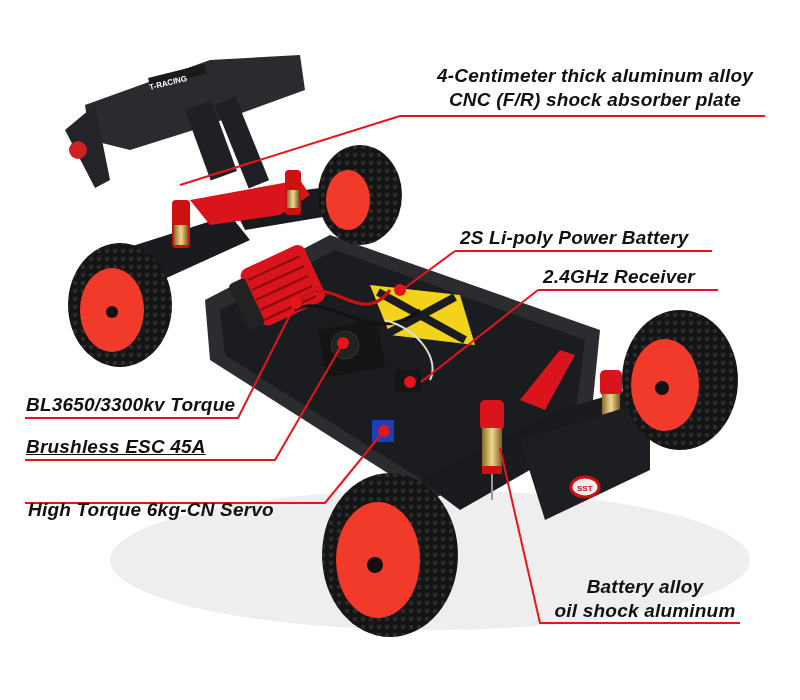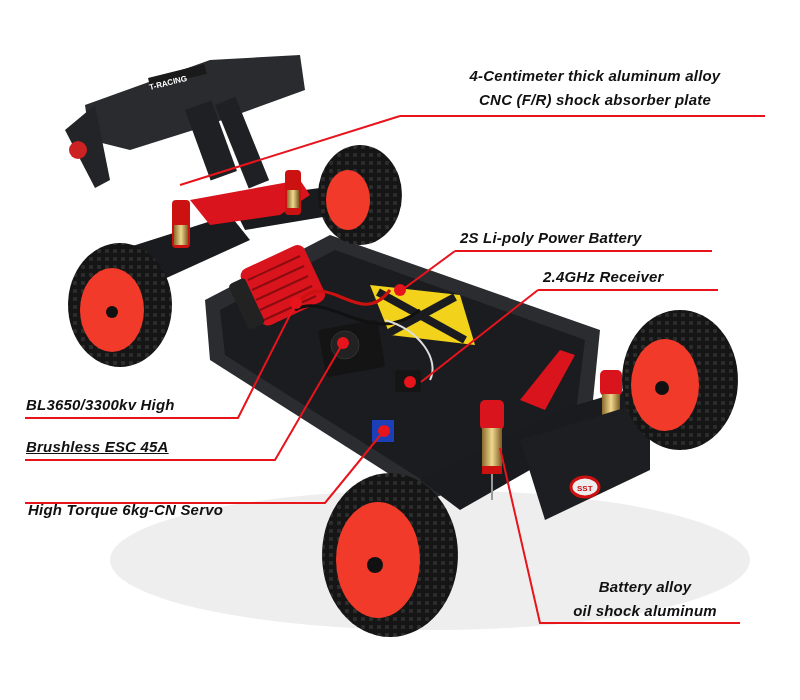--- a/index.html
+++ b/index.html
@@ -3,21 +3,21 @@
 <meta charset="utf-8">
 <style>
   html, body { margin: 0; padding: 0; background: #ffffff; }
   body { width: 800px; height: 700px; position: relative; overflow: hidden; font-family: "Liberation Sans", "DejaVu Sans", sans-serif; }
   .stage { position: absolute; left: 0; top: 0; width: 800px; height: 700px; }
   .label {
     position: absolute;
     font-weight: bold;
     font-style: italic;
     color: #111111;
-    font-size: 15px;
+    font-size: 19px;
     line-height: 24px;
     white-space: nowrap;
     letter-spacing: 0.2px;
   }
   .label.center { text-align: center; }
   svg.art { position: absolute; left: 0; top: 0; }
 </style>
 </head>
 <body>
 
@@ -167,21 +167,21 @@
 
   <div class="label" style="left:460px; top:226px;">
     <div>2S Li-poly Power Battery</div>
   </div>
 
   <div class="label" style="left:543px; top:265px;">
     <div>2.4GHz Receiver</div>
   </div>
 
   <div class="label" style="left:26px; top:393px;">
-    <div>BL3650/3300kv High</div>
+    <div>BL3650/3300kv Torque</div>
   </div>
 
   <div class="label" style="left:26px; top:435px;text-decoration:underline;">
     <div>Brushless ESC 45A</div>
   </div>
 
   <div class="label" style="left:28px; top:478px;margin-top:20px;">
     <div>High Torque 6kg-CN Servo</div>
   </div>
 

